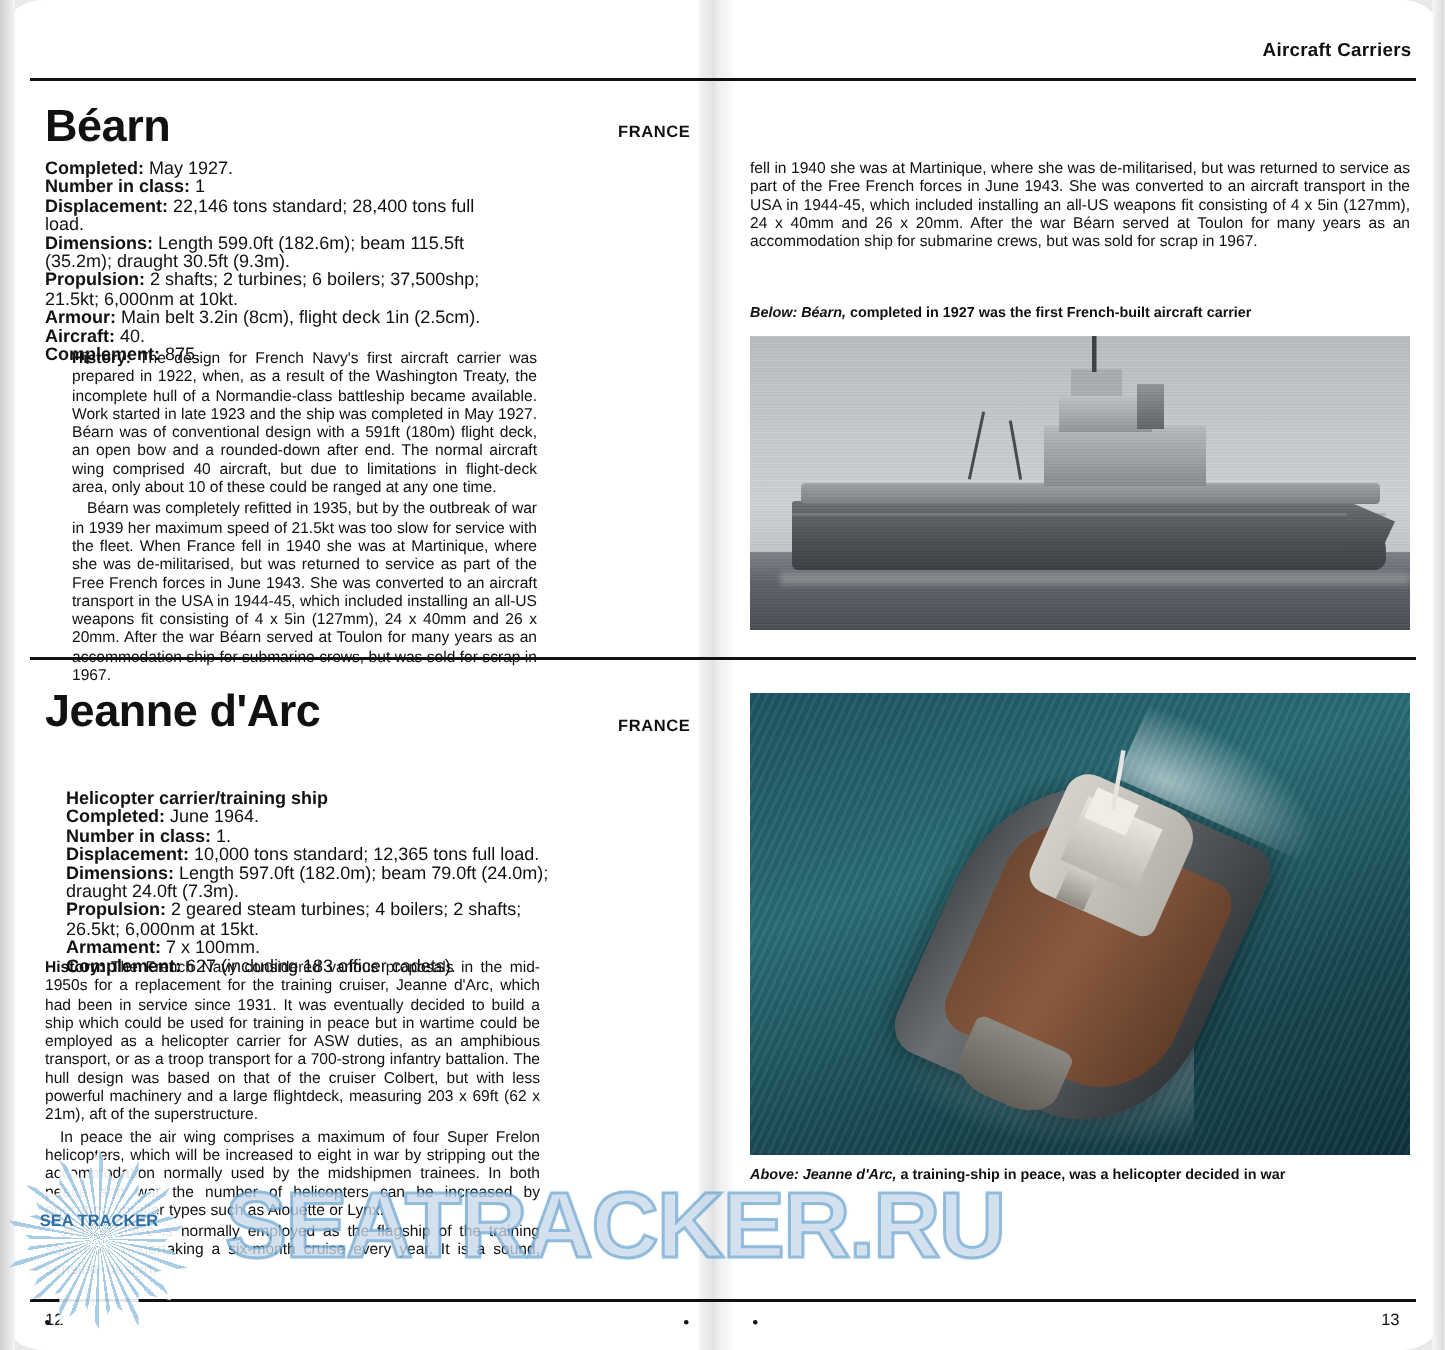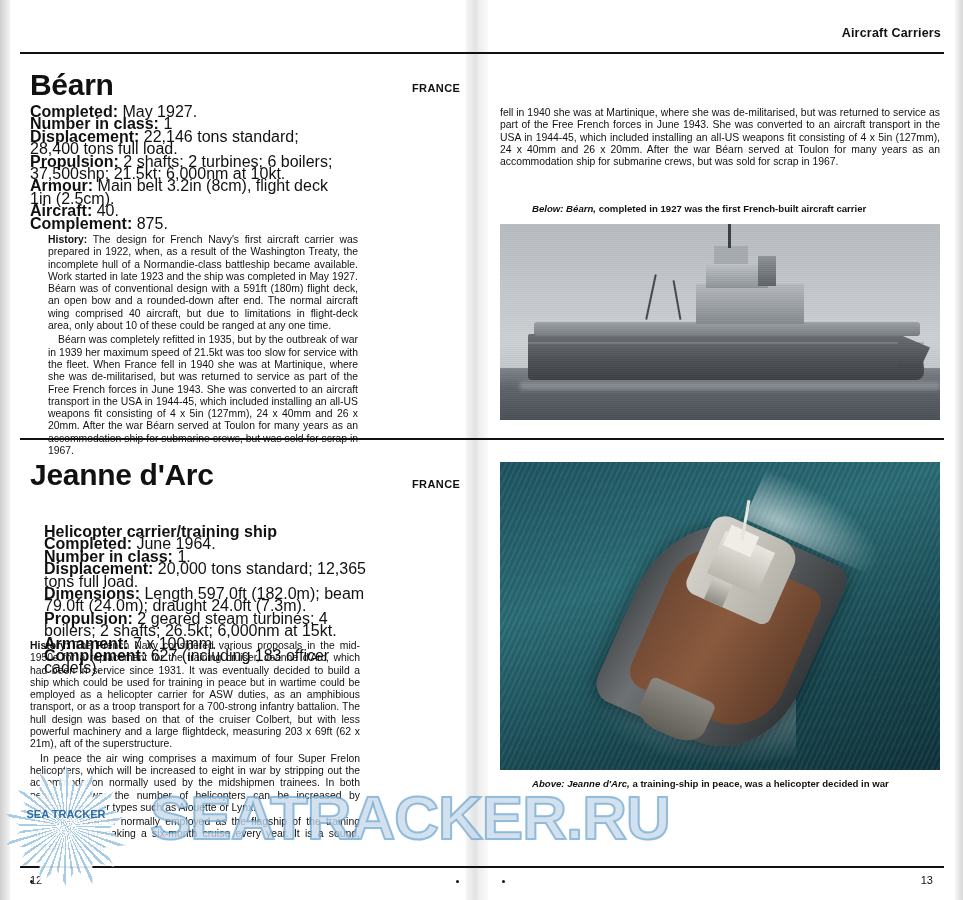--- a/index.html
+++ b/index.html
@@ -6,41 +6,42 @@
   body{
     width:963px;height:900px;
     background:#e9e9e9;
     font-family:"Liberation Sans", sans-serif;
     overflow:hidden;
     position:relative;
   }
   .page{
     position:absolute;inset:0;
     background:#ffffff;
+    border-radius:28px;
   }
   
   .gutter-left{position:absolute;left:0;top:0;width:10px;height:900px;background:linear-gradient(to right,#cfcfcf,#f4f4f4);}
   .gutter-right{position:absolute;right:0;top:0;width:8px;height:900px;background:linear-gradient(to left,#d8d8d8,#f7f7f7);}
   .gutter-mid{position:absolute;left:466px;top:0;width:22px;height:900px;background:linear-gradient(to right,#f4f4f4,#e2e2e2 45%,#ededed 55%,#fafafa);}
 
   .header-rule{position:absolute;left:20px;top:52px;width:924px;height:2px;background:#111;}
   .header-title{
     position:absolute;right:22px;top:26px;
     font-size:12.5px;font-weight:bold;color:#111;letter-spacing:.2px;
   }
 
   
   .ship-name{font-size:30px;font-weight:bold;color:#111;letter-spacing:-.3px;font-family:"Liberation Sans",sans-serif;}
   .country{font-size:11px;font-weight:bold;color:#111;letter-spacing:.4px;}
-  .spec{font-size:16px;line-height:12.4px;color:#111;}
+  .spec{font-size:12px;line-height:12.4px;color:#111;}
   .spec b{font-weight:bold;}
   .body-text{font-size:10.4px;line-height:12.3px;color:#111;text-align:justify;}
   .body-text i{font-style:italic;}
   .caption{font-size:9.6px;font-weight:bold;color:#111;}
-  .caption i{font-style:italic;margin-left:32px;}
+  .caption i{font-style:italic;}
   .folio{font-size:11px;color:#111;}
 
   
   #art1-name{position:absolute;left:30px;top:68px;}
   #art1-country{position:absolute;left:412px;top:82px;}
   #art1-specs{position:absolute;left:30px;top:106px;width:310px;}
   #art1-history{position:absolute;left:30px;top:234px;width:310px;margin-left:18px;}
 
   
   #art1-right-text{position:absolute;left:500px;top:107px;width:440px;}
@@ -134,20 +135,21 @@
   <div class="header-title">Aircraft Carriers</div>
   <div class="header-rule"></div>
 
   <div class="ship-name" id="art1-name">Béarn</div>
   <div class="country" id="art1-country">FRANCE</div>
 
   <div class="spec" id="art1-specs">
     <div><b>Completed:</b><span> May 1927.</span></div>
     <div><b>Number in class:</b><span> 1</span></div>
     <div><b>Displacement:</b><span> 22,146 tons standard; 28,400 tons full load.</span></div>
+    <div><b>Dimensions:</b><span> Length 599.0ft (182.6m); beam 115.5ft (35.2m); draught 30.5ft (9.3m).</span></div>
     <div><b>Propulsion:</b><span> 2 shafts; 2 turbines; 6 boilers; 37,500shp; 21.5kt; 6,000nm at 10kt.</span></div>
     <div><b>Armour:</b><span> Main belt 3.2in (8cm), flight deck 1in (2.5cm).</span></div>
     <div><b>Aircraft:</b><span> 40.</span></div>
     <div><b>Complement:</b><span> 875.</span></div>
   </div>
 
   <div class="body-text" id="art1-history">
     <span><b>History:</b><span> The design for French Navy's first aircraft carrier was prepared in 1922, when, as a result of the Washington Treaty, the incomplete hull of a Normandie-class battleship became available. Work started in late 1923 and the ship was completed in May 1927. Béarn was of conventional design with a 591ft (180m) flight deck, an open bow and a rounded-down after end. The normal aircraft wing comprised 40 aircraft, but due to limitations in flight-deck area, only about 10 of these could be ranged at any one time.</span></span>
     <div style="text-indent:10px;margin-top:2px;"><i></i><span>Béarn was completely refitted in 1935, but by the outbreak of war in 1939 her maximum speed of 21.5kt was too slow for service with the fleet. When France fell in 1940 she was at Martinique, where she was de-militarised, but was returned to service as part of the Free French forces in June 1943. She was converted to an aircraft transport in the USA in 1944-45, which included installing an all-US weapons fit consisting of 4 x 5in (127mm), 24 x 40mm and 26 x 20mm. After the war Béarn served at Toulon for many years as an accommodation ship for submarine crews, but was sold for scrap in 1967.</span></div>
   </div>
@@ -178,21 +180,21 @@
 
   <div class="divider1"></div>
 
   <div class="ship-name" id="art2-name">Jeanne d'Arc</div>
   <div class="country" id="art2-country">FRANCE</div>
 
   <div class="spec" id="art2-specs">
     <div><b>Helicopter carrier/training ship</b></div>
     <div><b>Completed:</b><span> June 1964.</span></div>
     <div><b>Number in class:</b><span> 1.</span></div>
-    <div><b>Displacement:</b><span> 20,000 tons standard; 12,365 tons full load.</span></div>
+    <div><b>Displacement:</b><span> 10,000 tons standard; 12,365 tons full load.</span></div>
     <div><b>Dimensions:</b><span> Length 597.0ft (182.0m); beam 79.0ft (24.0m); draught 24.0ft (7.3m).</span></div>
     <div><b>Propulsion:</b><span> 2 geared steam turbines; 4 boilers; 2 shafts; 26.5kt; 6,000nm at 15kt.</span></div>
     <div><b>Armament:</b><span> 7 x 100mm.</span></div>
     <div><b>Complement:</b><span> 627 (including 183 officer cadets).</span></div>
   </div>
 
   <div class="body-text" id="art2-history">
     <span><b>History:</b><span> The French Navy considered various proposals in the mid-1950s for a replacement for the training cruiser, Jeanne d'Arc, which had been in service since 1931. It was eventually decided to build a ship which could be used for training in peace but in wartime could be employed as a helicopter carrier for ASW duties, as an amphibious transport, or as a troop transport for a 700-strong infantry battalion. The hull design was based on that of the cruiser Colbert, but with less powerful machinery and a large flightdeck, measuring 203 x 69ft (62 x 21m), aft of the superstructure.</span></span>
     <div style="text-indent:10px;margin-top:2px;"><span>In peace the air wing comprises a maximum of four Super Frelon helicopters, which will be increased to eight in war by stripping out the accommodation normally used by the midshipmen trainees. In both peace and war the number of helicopters can be increased by operating smaller types such as Alouette or Lynx.</span></div>
     <div style="text-indent:10px;margin-top:2px;"><span>Jeanne d'Arc is normally employed as the flagship of the training squadron, undertaking a six-month cruise every year. It is a sound, sensible design,</span></div>

